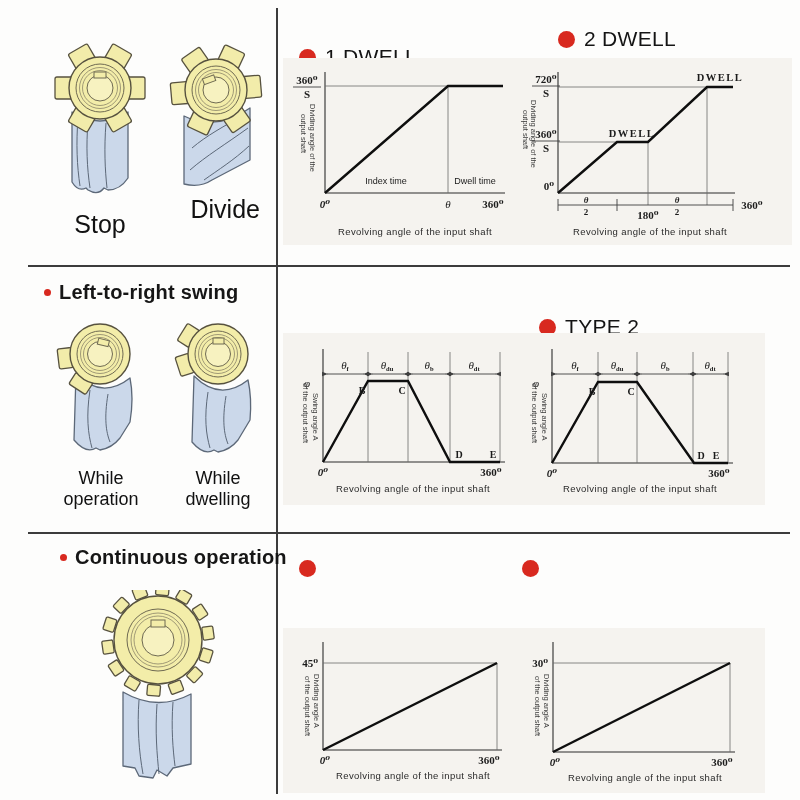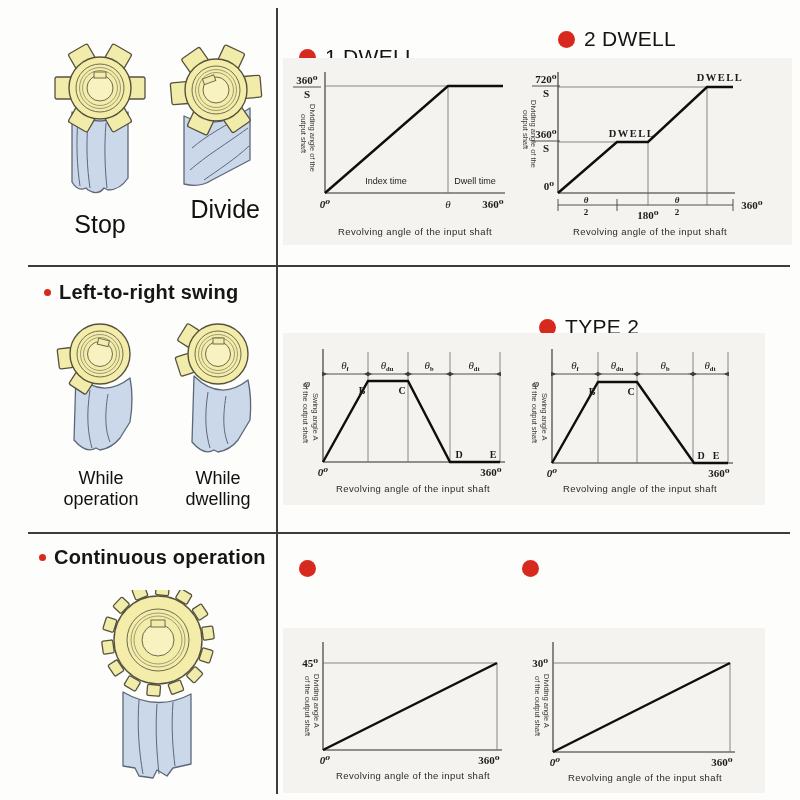--- a/index.html
+++ b/index.html
@@ -166,21 +166,21 @@
 </svg>
 <div class="caption" style="left:55px;top:468px;width:92px;font-size:18px;">
   <div>While</div>
   <div>operation</div>
 </div>
 <div class="caption" style="left:172px;top:468px;width:92px;font-size:18px;">
   <div>While</div>
   <div>dwelling</div>
 </div>
 
-<div class="heading-sm" style="left:39px;top:546px;text-align:center;">
+<div class="heading-sm" style="left:60px;top:546px;text-align:center;">
   <span class="dot-sm"></span>
   <span class="heading-sm-text">Continuous operation</span>
 </div>
 <svg class="abs" style="left:55px;top:590px;" width="210" height="205" viewBox="0 0 210 205">
   <g>
     <path class="cam" d="M68,102 L68,176 L80,178 L84,186 L98,188 L102,180 L112,186 L118,178 L136,174 L136,104 Q102,122 68,102 Z"></path>
     <path class="camline" d="M84,110 C82,136 84,162 88,184"></path>
     <path class="camline" d="M102,114 C100,142 102,164 104,184"></path>
     <path class="camline" d="M118,112 C116,138 118,160 120,176"></path>
   </g>

